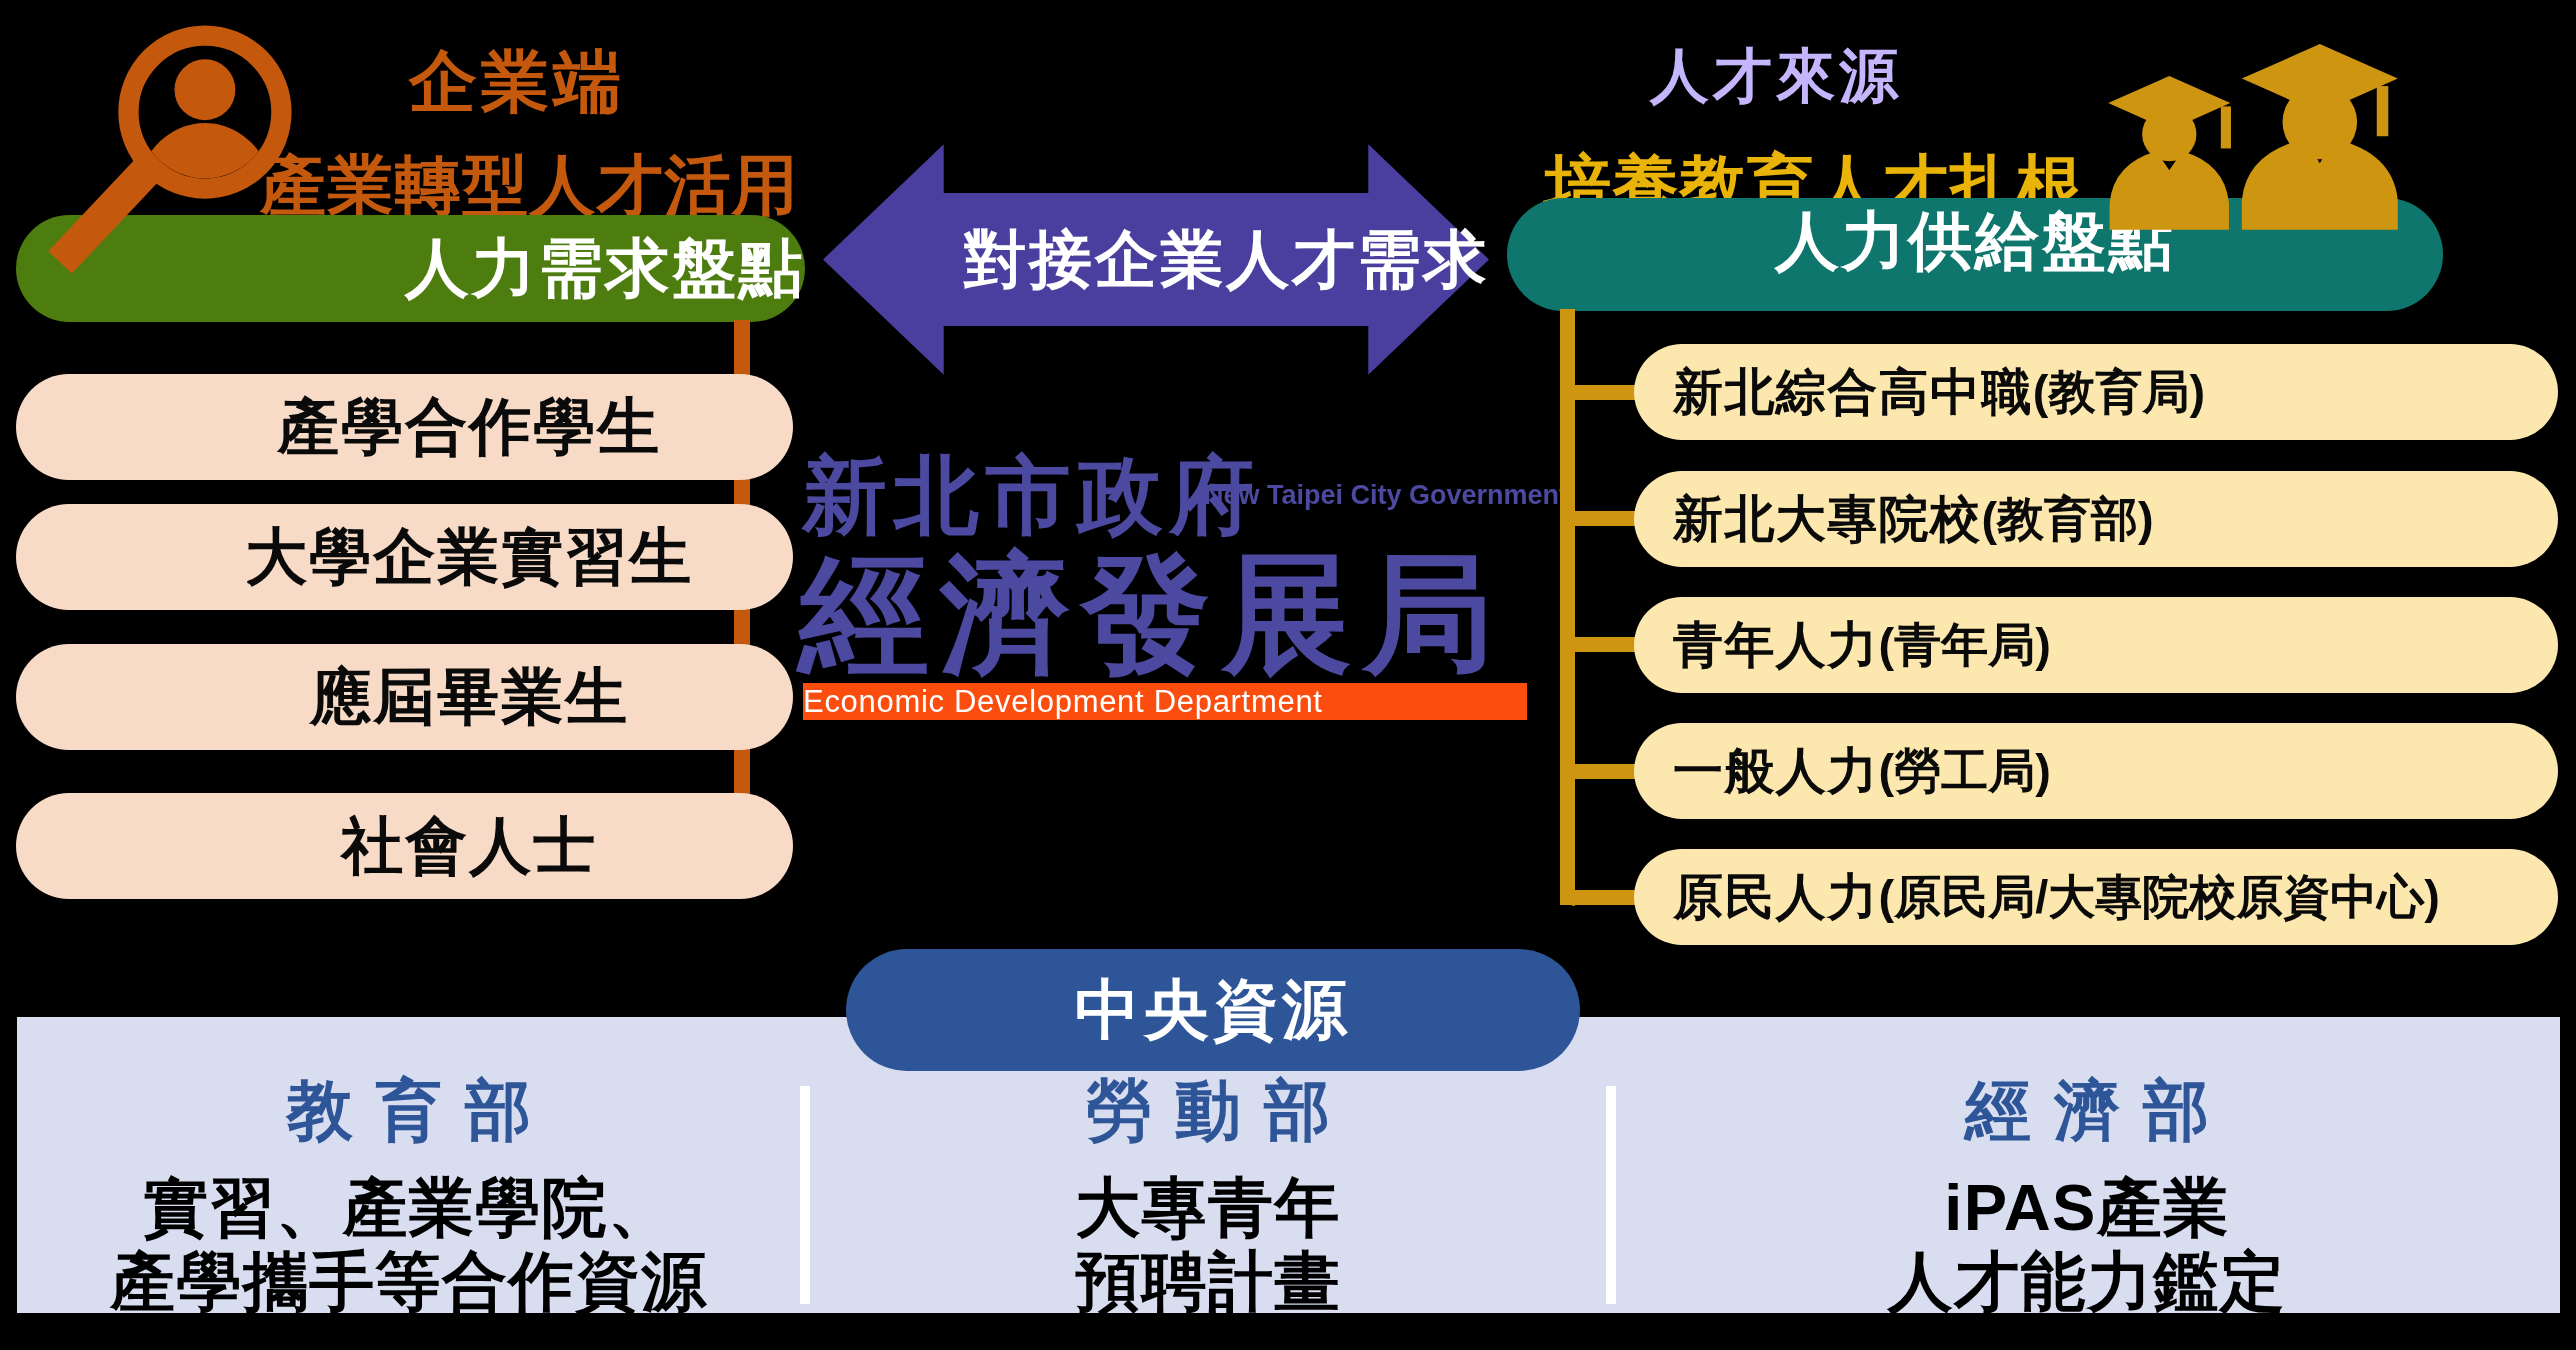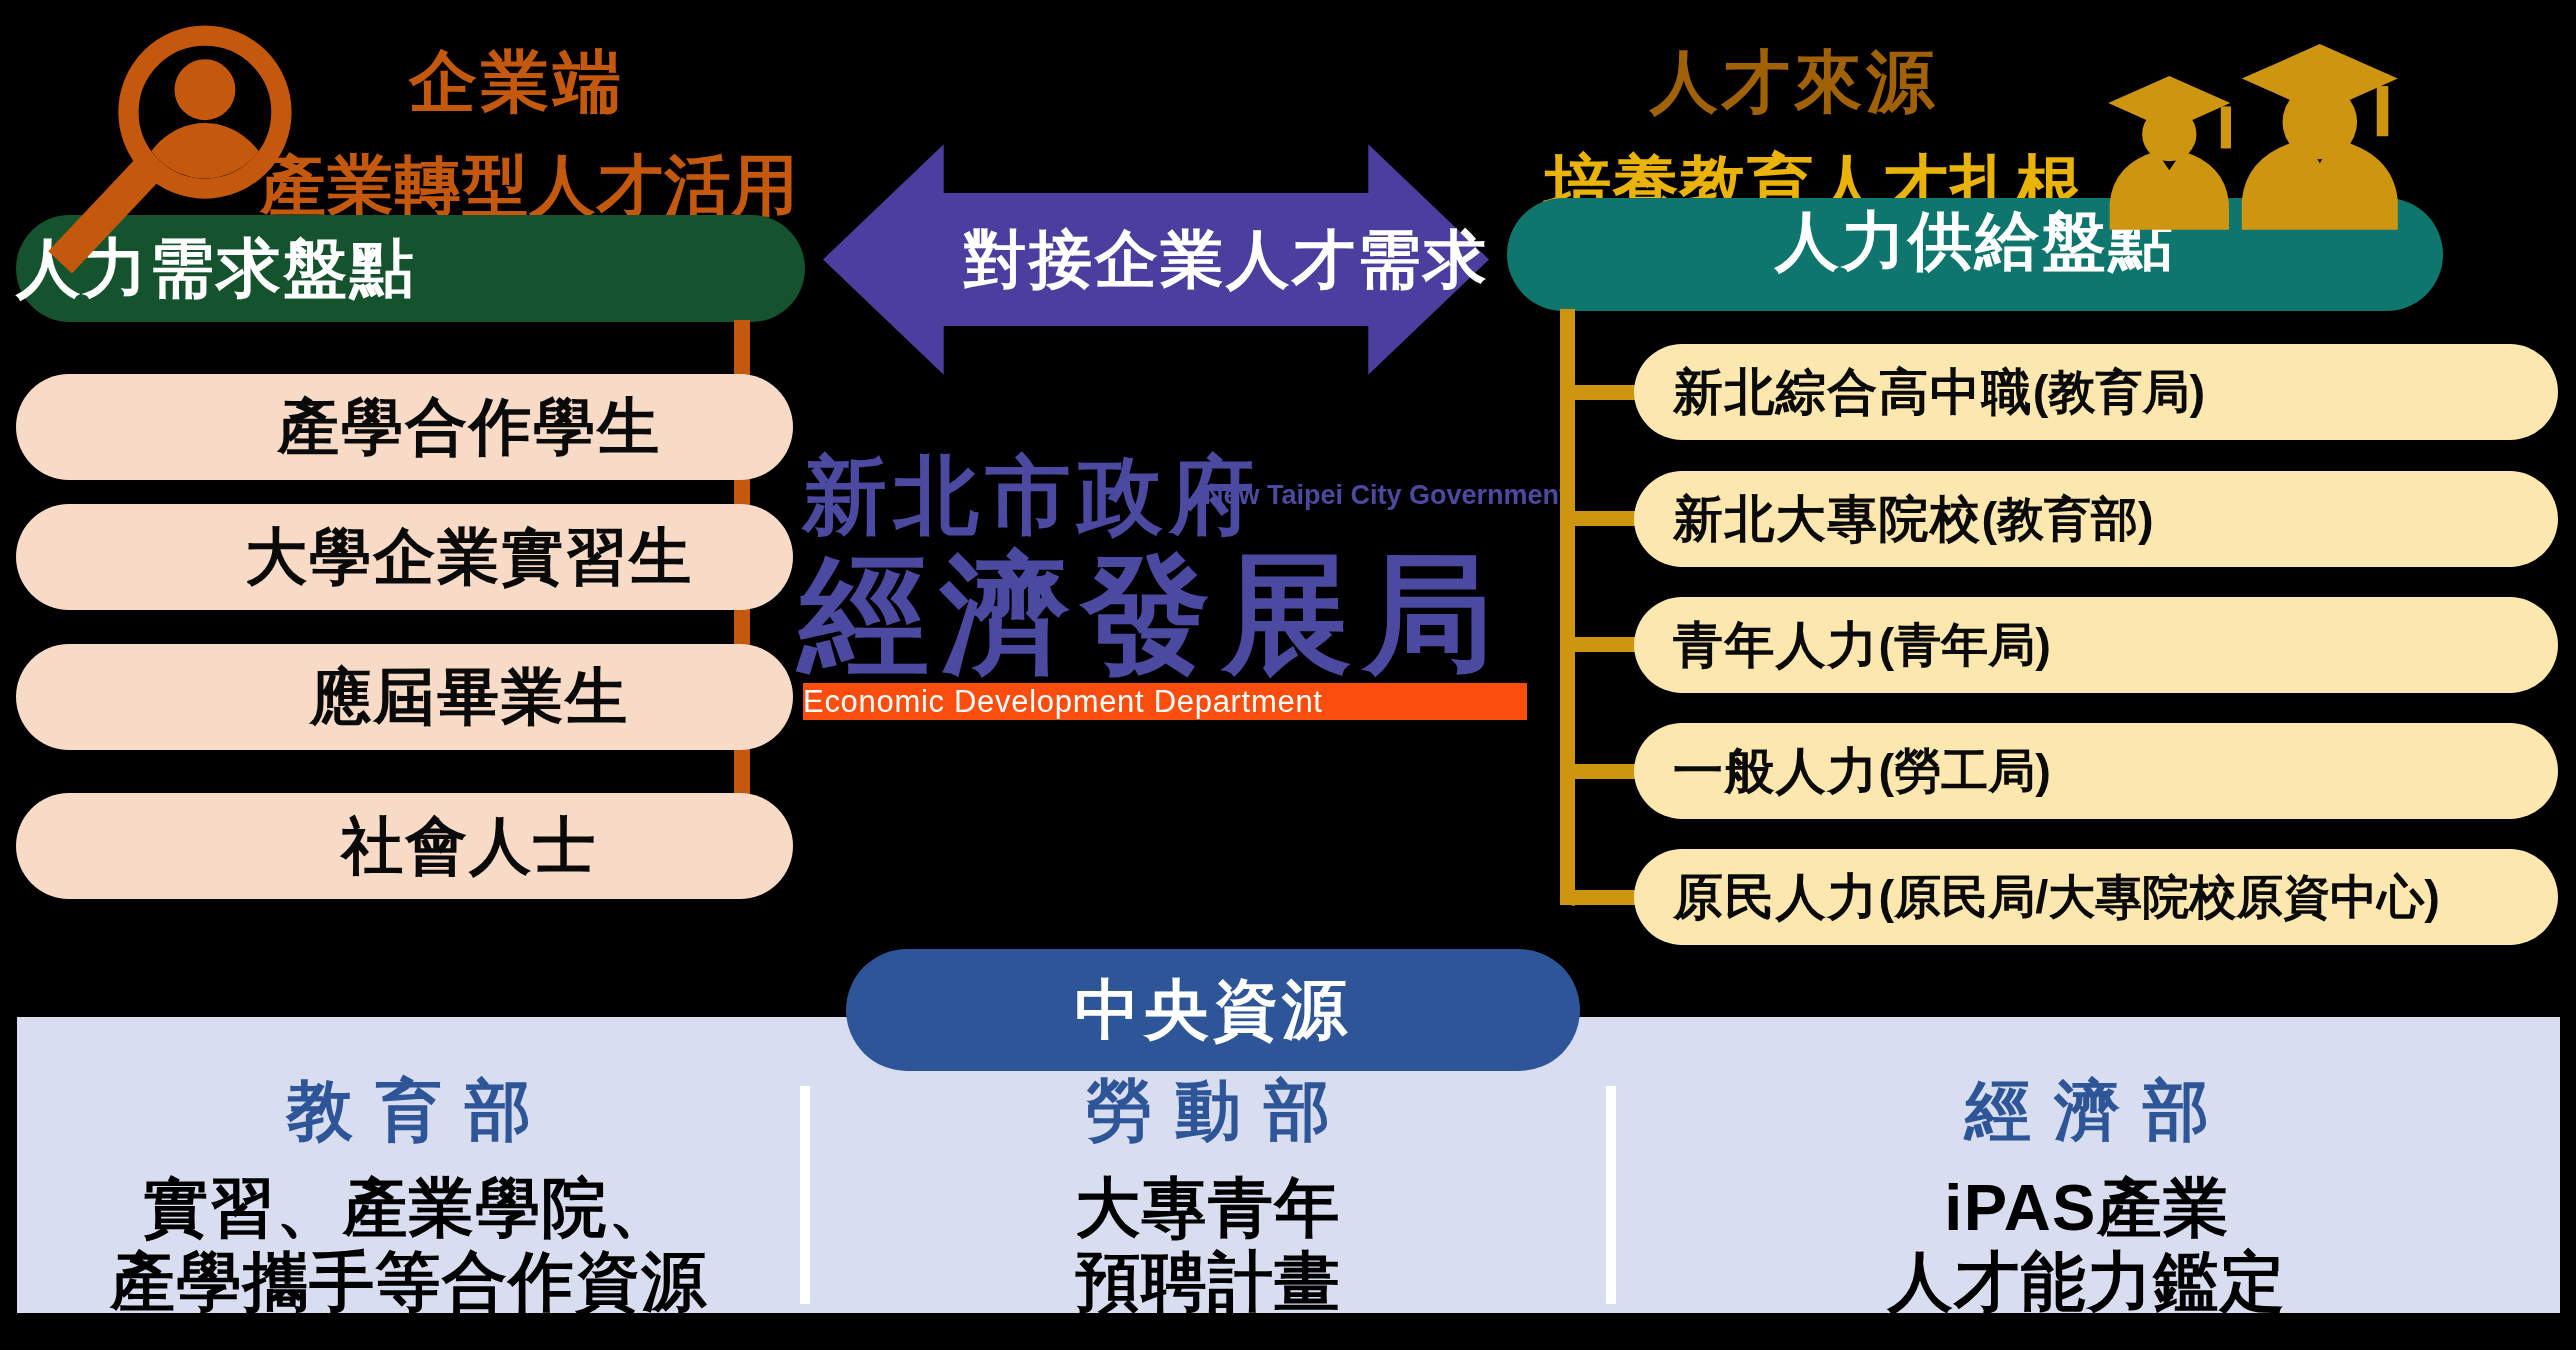--- a/index.html
+++ b/index.html
@@ -2,39 +2,39 @@
 <html style="font-size:11px"><head>
 <meta charset="utf-8">
 <style>
   html,body{margin:0;padding:0;background:#000;}
   #stage{position:relative;width:2576px;height:1351px;background:#000;overflow:hidden;
          font-family:"Liberation Sans","DejaVu Sans",sans-serif;font-weight:bold;}
   .abs{position:absolute;}
   
   .tag-orange{color:#C4590E;font-size:68px;letter-spacing:4.1px;white-space:nowrap;}
   .sub-orange{color:#C4590E;font-size:66px;letter-spacing:1.4px;white-space:nowrap;}
-  .hdr-left{left:16.3px;top:215px;width:789px;height:107px;background:#14532d;border-radius:54px;
-            display:flex;align-items:center;justify-content:flex-start;}
+  .hdr-left{left:16.3px;top:215px;width:789px;height:107px;background:#4d7c0f;border-radius:54px;
+            display:flex;align-items:center;justify-content:flex-end;}
   .hdr-left span,.hdr-right span,.hdr-central span{color:#fff;font-size:64px;letter-spacing:2.7px;}
   .item-pink{left:16.3px;width:648px;height:106px;background:#F8DBC7;border-radius:53px;
              display:flex;align-items:center;justify-content:center;padding-left:129px;box-sizing:content-box;}
   .item-pink span{color:#0a0a0a;font-size:62px;letter-spacing:2px;white-space:nowrap;}
   .stub-l{left:661px;width:90px;height:16.3px;background:#C4590E;}
   .vline-l{left:734px;top:320px;width:16.3px;height:536px;background:#C4590E;border-bottom-right-radius:16.3px;}
   
   .arrow-label{left:823px;top:144px;width:666px;height:231px;display:flex;align-items:center;justify-content:flex-end;}
   .arrow-label span{color:#fff;font-size:63px;letter-spacing:2.7px;white-space:nowrap;}
   .logo-gov{left:802px;top:439px;color:#4C49A1;font-size:85px;letter-spacing:6.8px;white-space:nowrap;}
   .logo-gov-en{left:1204px;top:480px;color:#4C49A1;font-size:27px;font-weight:bold;white-space:nowrap;}
   .logo-dept{left:799px;top:528px;color:#4C49A1;font-size:130px;letter-spacing:11px;white-space:nowrap;}
   .logo-bar{left:803px;top:651px;width:724px;height:37px;background:#FB4D0E;
             display:flex;align-items:center;justify-content:flex-start;margin-top:32px;}
   .logo-bar span{color:#fff;font-size:31px;font-weight:normal;letter-spacing:0.7px;white-space:nowrap;}
   
-  .tag-gold{color:#a16207;font-size:68px;letter-spacing:4.1px;white-space:nowrap;}
+  .tag-gold{color:#c4b5fd;font-size:59px;letter-spacing:4.1px;white-space:nowrap;}
   .sub-gold{color:#eab308;font-size:66px;letter-spacing:1.4px;white-space:nowrap;}
   .hdr-right{left:1507px;top:198px;width:936px;height:113px;background:#0f766e;border-radius:57px;
              display:flex;align-items:flex-start;justify-content:center;}
   .item-yellow{left:1634px;width:924px;height:96px;background:#FCE8AE;border-radius:49px;
                display:flex;align-items:center;padding-left:39px;box-sizing:border-box;}
   .item-yellow .main{color:#0a0a0a;font-size:50px;letter-spacing:1.4px;white-space:nowrap;}
   .item-yellow .paren{color:#0a0a0a;font-size:47px;white-space:nowrap;}
   .stub-r{left:1560px;width:76px;height:15px;background:#CE9511;}
   .vline-r{left:1560px;top:309px;width:15px;height:597px;background:#CE9511;border-bottom-left-radius:15px;}
   

